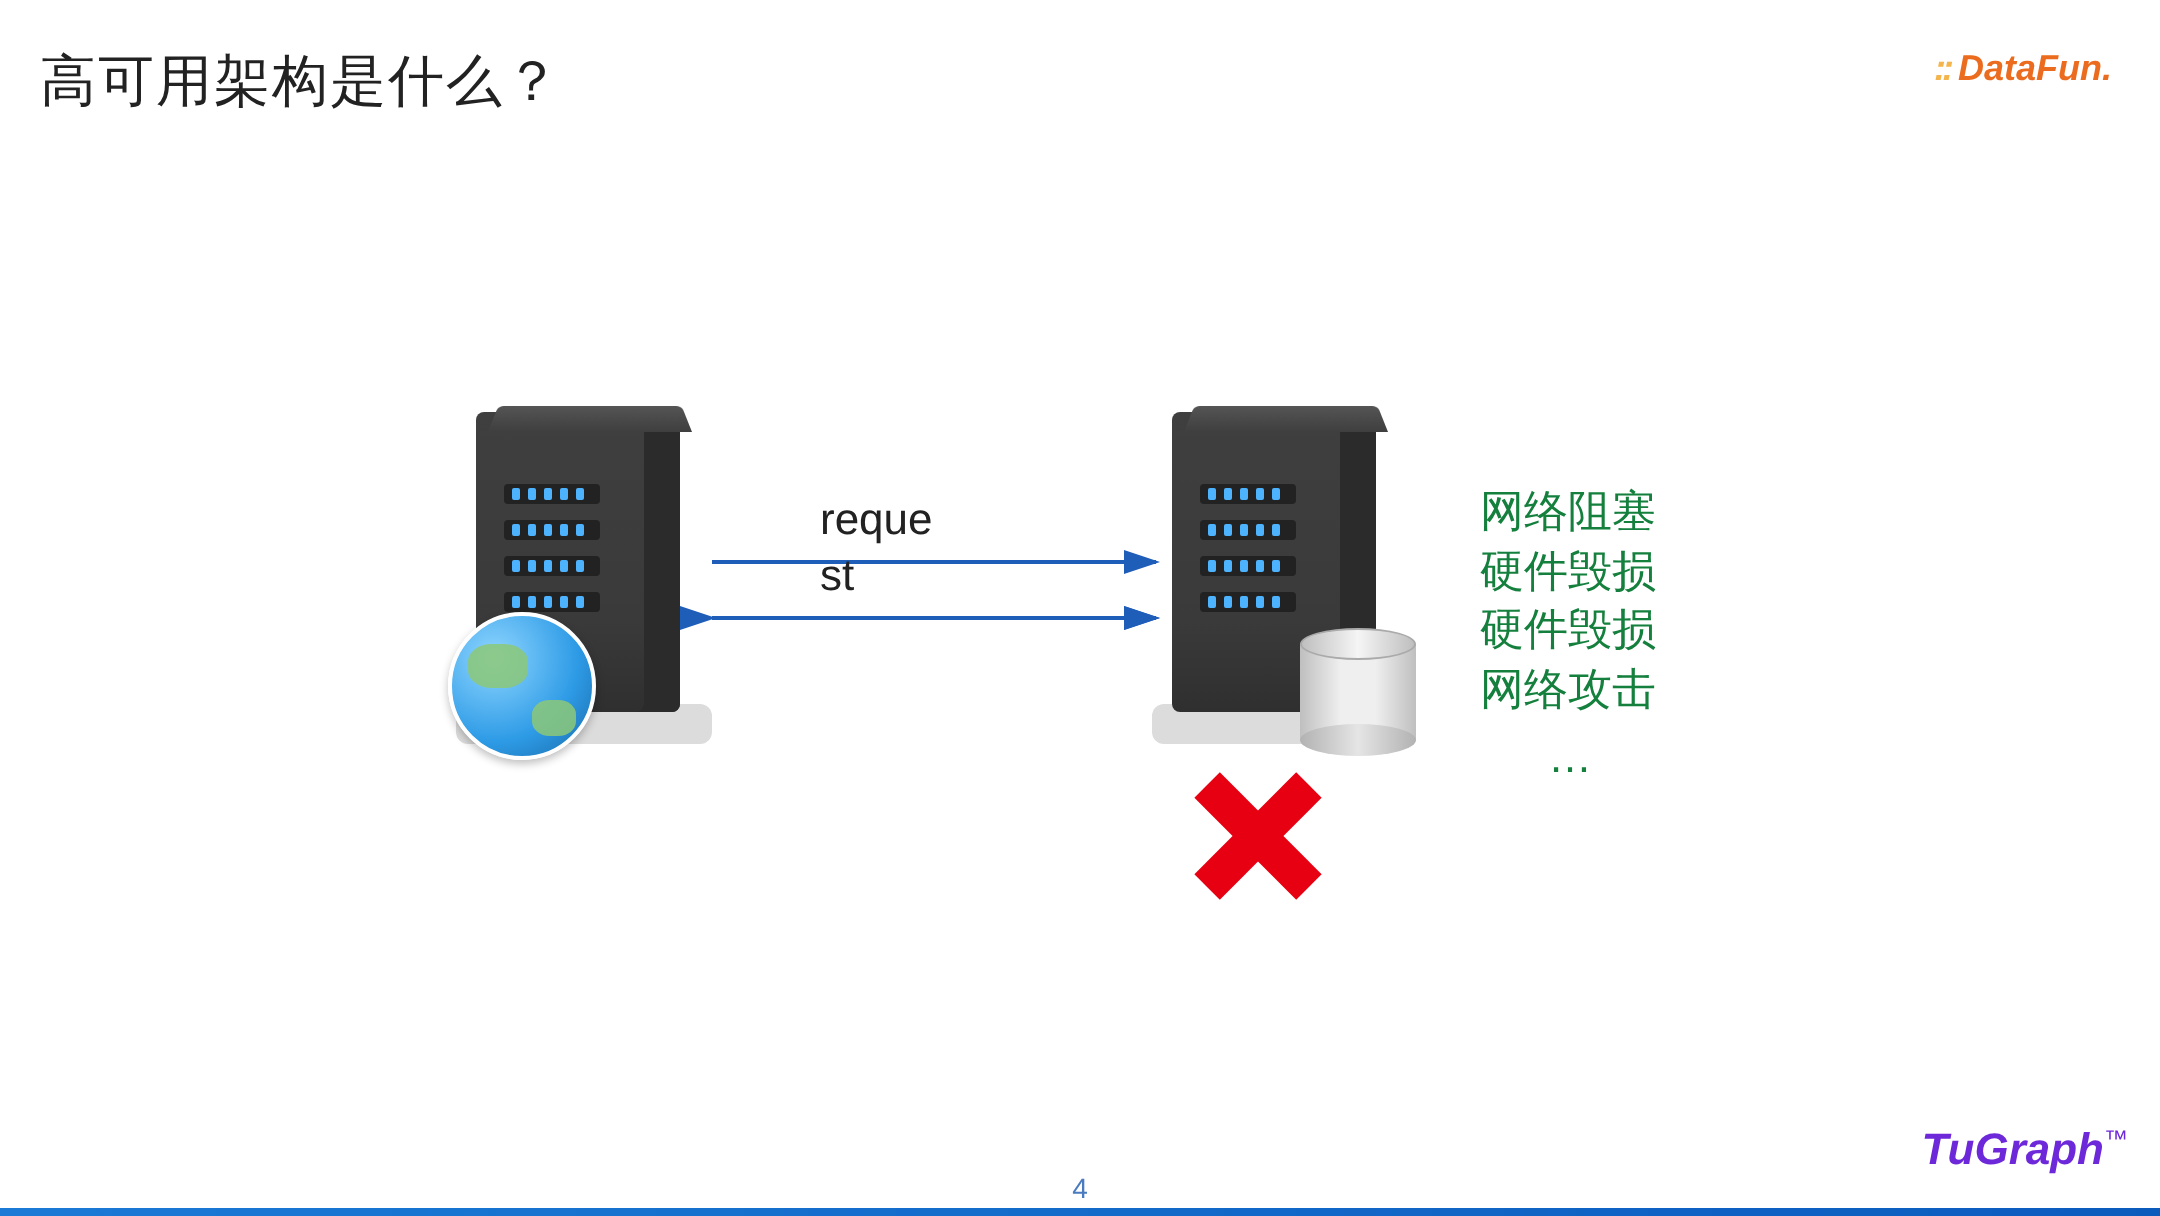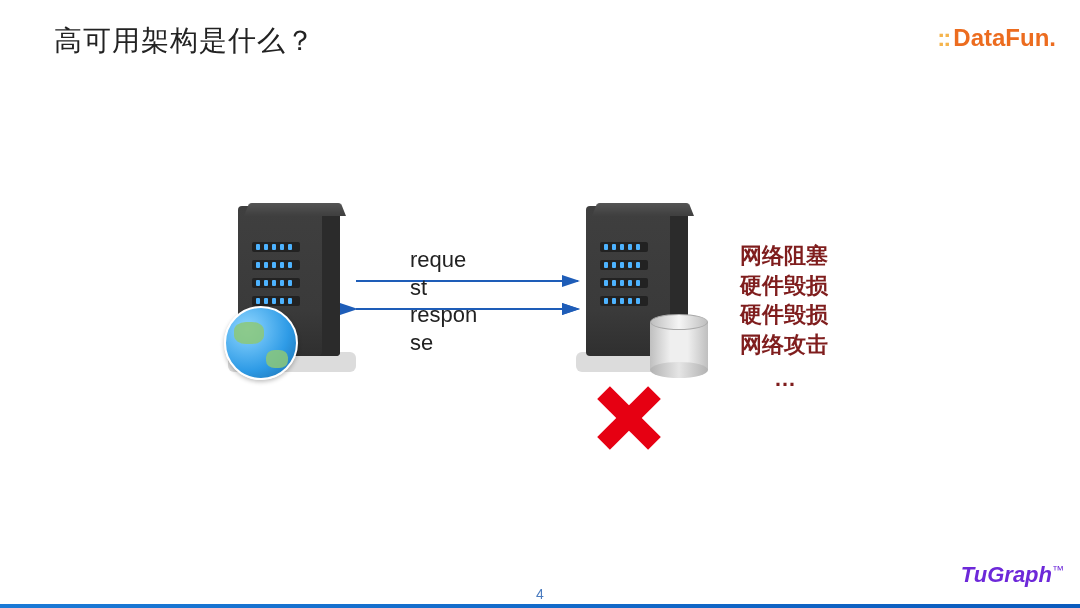--- a/index.html
+++ b/index.html
@@ -17,28 +17,28 @@
     width: 1080px;
     height: 608px;
   }
   .title {
     position: absolute;
     left: 20px;
     top: 22px;
     font-size: 28px;
     color: #222;
     letter-spacing: 1px;
-    margin-left: 34px;
   }
   .logo-datafun {
     position: absolute;
     right: 24px;
     top: 24px;
-    font-size: 24px;
+    font-size: 18px;
     font-weight: 800;
+    font-style: italic;
     color: #ec6c1f;
     letter-spacing: 0;
     font-family: Arial, sans-serif;
     text-align: center;
   }
   .logo-datafun .d-dec {
     color: #f5b54d;
     margin-right: 4px;
     letter-spacing: -2px;
   }
@@ -214,24 +214,23 @@
   }
   .cross::before { transform: translate(-50%, -50%) rotate(45deg); }
   .cross::after  { transform: translate(-50%, -50%) rotate(-45deg); }
 
   
   .bullets {
     position: absolute;
     left: 740px;
     top: 225px;
     font-size: 22px;
-    color: #7f1d1d;
+    color: #15803d;
     line-height: 1.35;
     text-align: left;
-    font-weight: bold;
   }
   .bullets .ell {
     text-align: center;
     width: 90px;
     margin: 4px auto 0;
   }
 
   
   .pagenum {
     position: absolute;
@@ -366,22 +365,20 @@
         <line x1="4" y1="10" x2="226" y2="10" stroke="#1e5db8" stroke-width="2" marker-end="url(#arrR)"></line>
         <line x1="226" y1="38" x2="4" y2="38" stroke="#1e5db8" stroke-width="2" marker-start="url(#arrL)" marker-end="url(#arrL)"></line>
         <line x1="4" y1="38" x2="226" y2="38" stroke="#1e5db8" stroke-width="2" marker-end="url(#arrL)" style="display:none"></line>
         <line x1="226" y1="38" x2="4" y2="38" stroke="#1e5db8" stroke-width="2" marker-end="url(#arrR)" transform="rotate(180 115 38)"></line>
       </svg>
     </div>
 
     <div class="arrow-labels">
       <div style="white-space:pre">reque
 st</div>
-      <div style="white-space:pre">respon
-se</div>
     </div>
 
     <div class="cross"></div>
 
     <div class="bullets">
       <div>网络阻塞</div>
       <div>硬件毁损</div>
       <div>硬件毁损</div>
       <div>网络攻击</div>
       <div class="ell">…</div>

